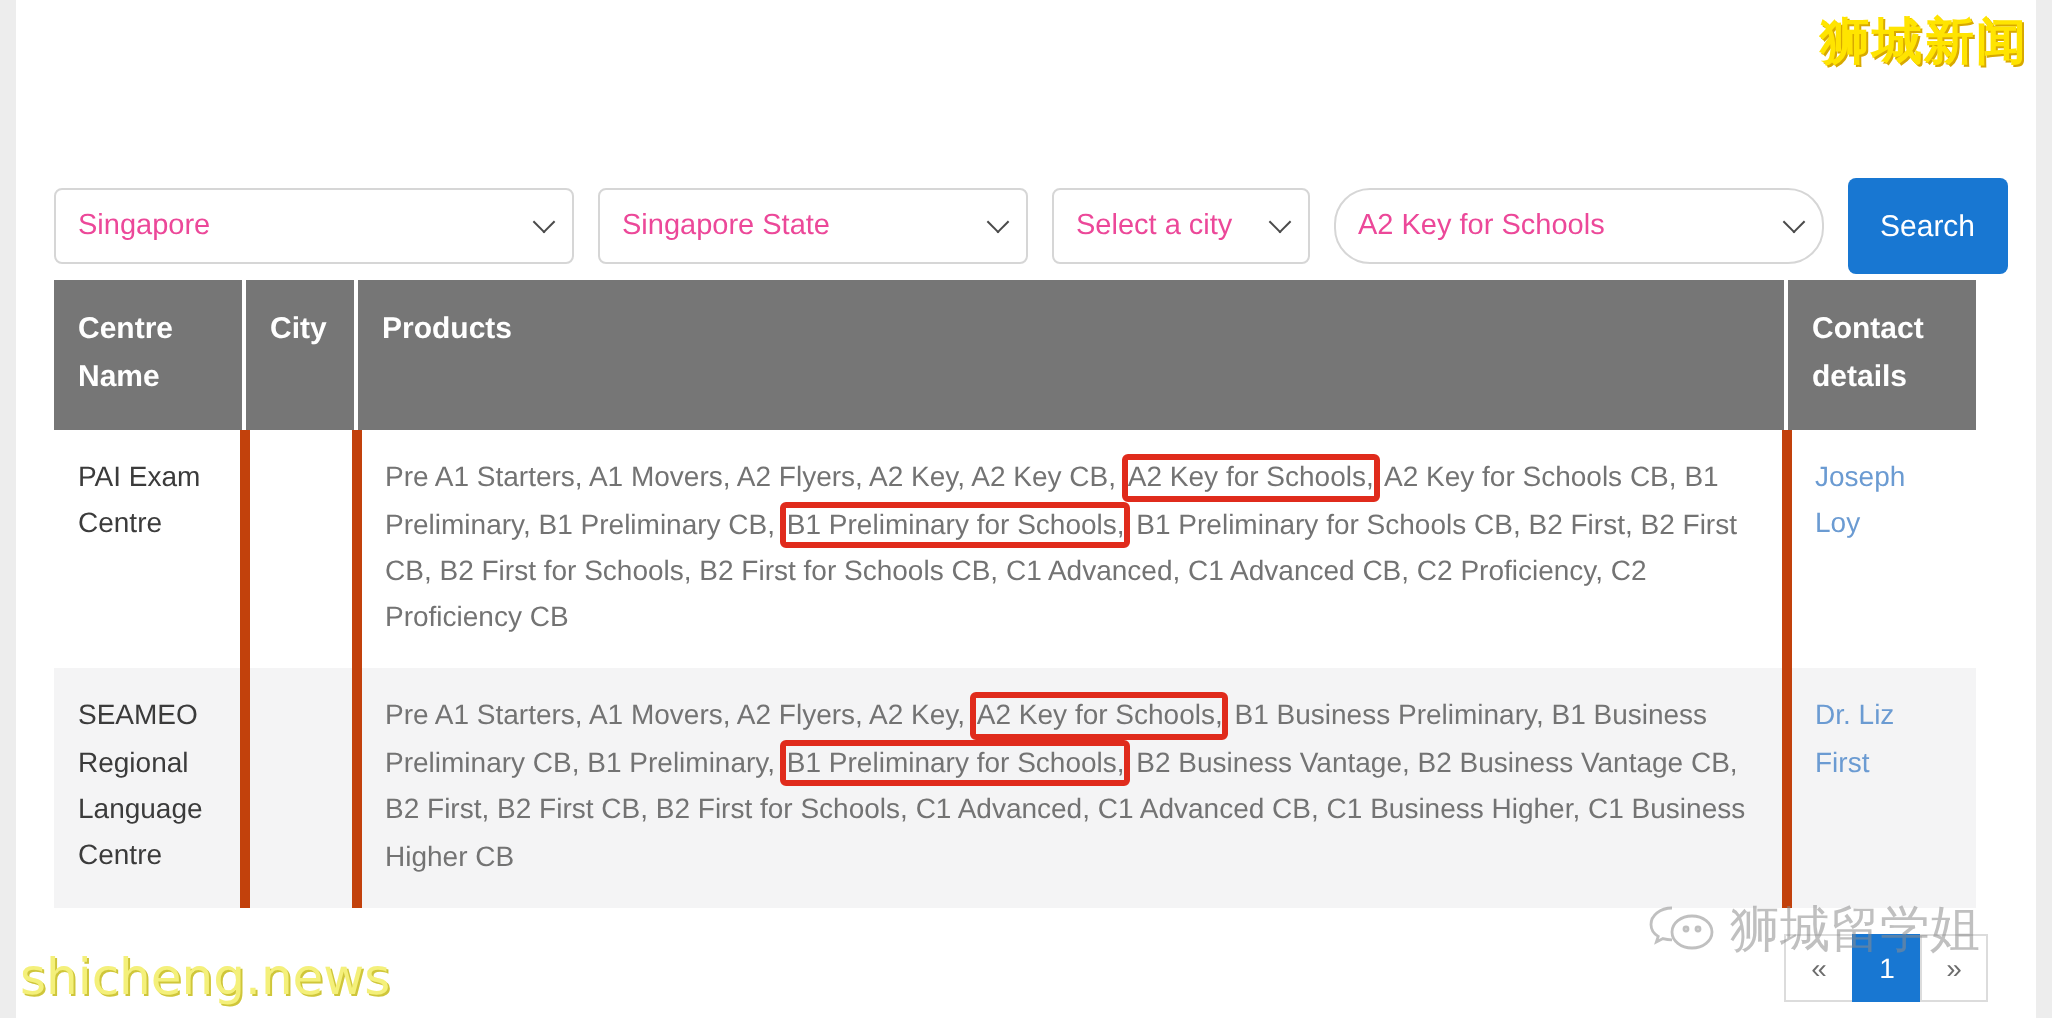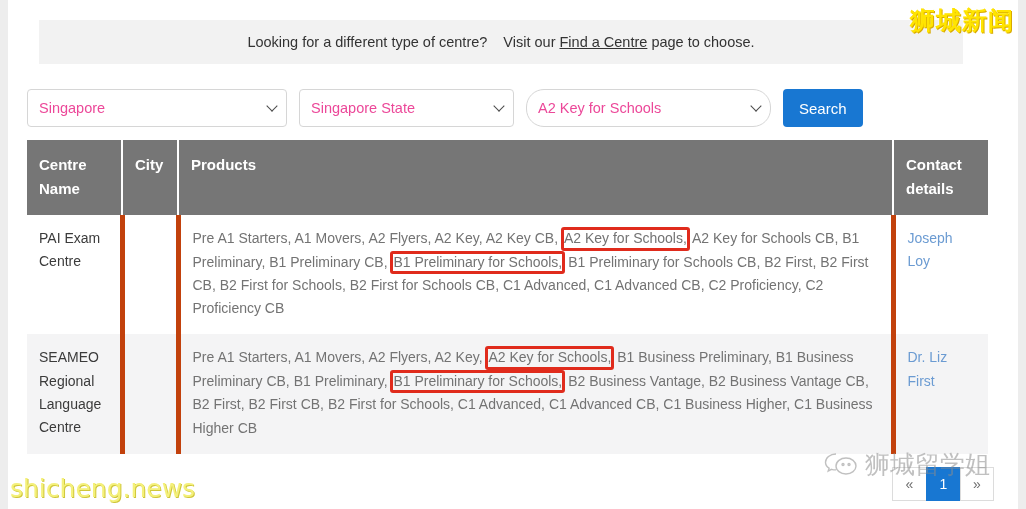--- a/index.html
+++ b/index.html
@@ -90,21 +90,21 @@
   .caret {
     position: absolute;
     right: 10px; top: 50%;
     width: 8px; height: 8px;
     margin-top: -6px;
     border-right: 1.6px solid #4a4a4a;
     border-bottom: 1.6px solid #4a4a4a;
     transform: rotate(45deg);
   }
   .search-btn {
-    height: 38px;
+    height: 48px;
     min-width: 76px;
     background: #1877d2;
     border: none;
     border-radius: 4px;
     color: #ffffff;
     font-size: 15px;
     font-family: inherit;
     padding: 0 16px;
     cursor: pointer;
   }
@@ -222,36 +222,32 @@
 <body>
 
 <div id="root">
 
   <div class="gutter-left"></div>
   <div class="gutter-right"></div>
 
   <div class="page">
 
 
-    <div class="notice">
-      <span class="q">Looking for a different type of centre?</span>
-      <span>Visit our</span>
-      <span>&nbsp;</span>
-      <a href="#">Find a Centre</a>
-      <span>&nbsp;</span>
-      <span>page to choose.</span>
-    </div>
 
     <div class="filters">
       <div class="sel w1">
         <span>Singapore</span>
         <span class="caret"></span>
       </div>
       <div class="sel w2">
         <span>Singapore State</span>
+        <span class="caret"></span>
+      </div>
+      <div class="sel w3">
+        <span>Select a city</span>
         <span class="caret"></span>
       </div>
       <div class="sel w4">
         <span>A2 Key for Schools</span>
         <span class="caret"></span>
       </div>
       <button class="search-btn">Search</button>
     </div>
 
     <table class="tbl">

